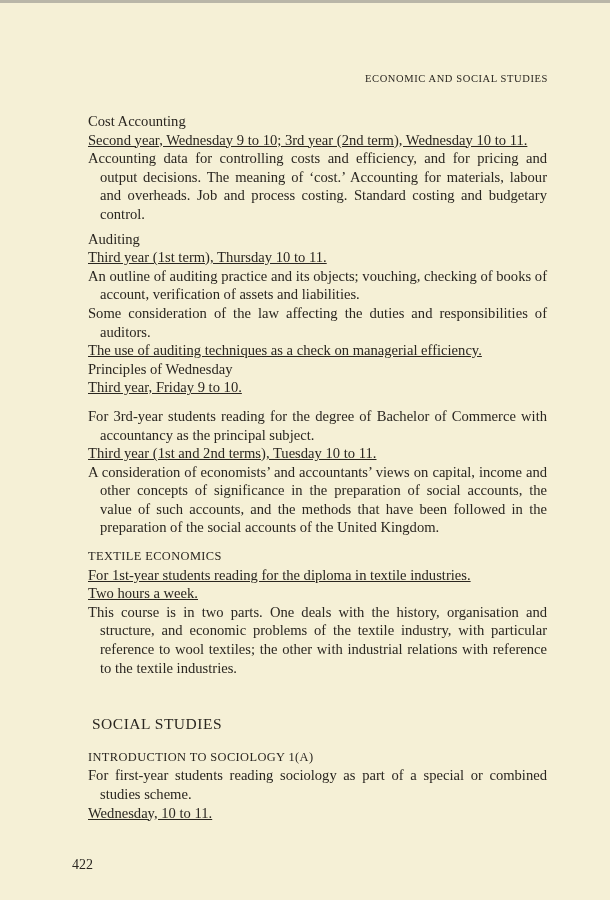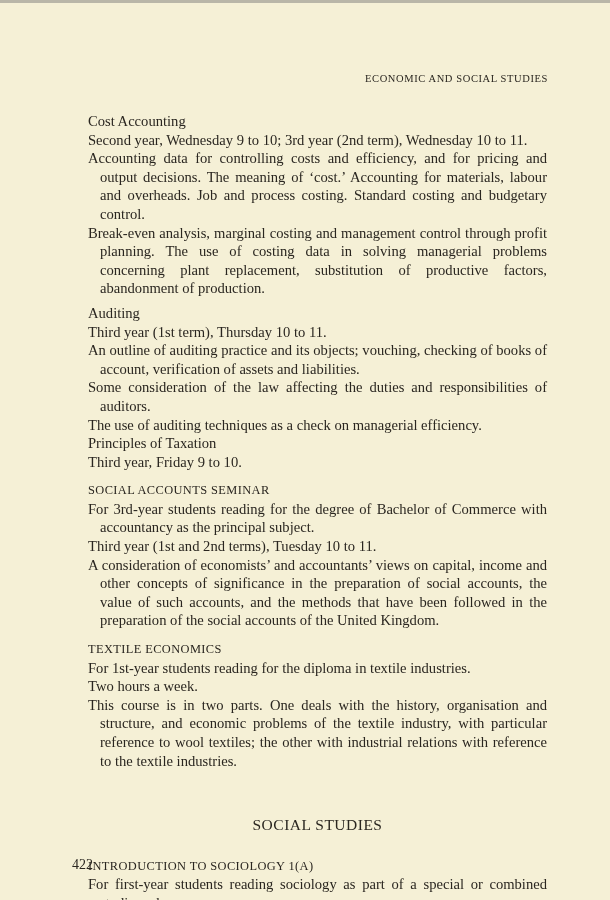--- a/index.html
+++ b/index.html
@@ -11,52 +11,50 @@
       position:relative;
     }
     .topedge { position:absolute; left:0; top:0; width:610px; height:3px; background:#b9b6a8; }
     .running-head {
       position:absolute; top:73px; left:88px; width:460px; text-align:right;
       font-size:10.5px; letter-spacing:0.6px; text-transform:uppercase;
     }
     .content { position:absolute; top:112px; left:88px; width:459px; font-size:14.6px; line-height:18.6px; }
     .italic-head { margin:0; }
     .p { margin:0; padding-left:12px; text-indent:-12px; text-align:justify; }
-    .p.nl { text-align:left; }
+    .p.nl { text-align:left;text-decoration:underline; }
     .caps { margin:0; text-transform:uppercase; font-size:12.4px; letter-spacing:0.4px; }
     .gap-s { height:6px; }
     .gap-m { height:10px; }
-    .section-title { text-align:center; font-size:15.5px; letter-spacing:0.5px; margin:12px; text-transform:uppercase; }
+    .section-title { text-align:left; font-size:15.5px; letter-spacing:0.5px; margin:4px; text-transform:uppercase; }
     .pagenum { position:absolute; left:72px; top:857px; font-size:14px; }
   </style>
 </head>
 <body>
 
 <div class="topedge"></div>
 
 <div class="running-head">ECONOMIC AND SOCIAL STUDIES</div>
 
 <div class="content">
   <p class="italic-head">Cost Accounting</p>
   <p class="p nl">Second year, Wednesday 9 to 10;  3rd year (2nd term), Wednesday 10 to 11.</p>
   <p class="p">Accounting data for controlling costs and efficiency, and for pricing and output decisions.  The meaning of ‘cost.’  Accounting for materials, labour and overheads.  Job and process costing.  Standard costing and budgetary control.</p>
-  <p class="p">Break-even analysis, marginal costing and management control through profit planning.  The use of costing data in solving managerial problems concerning plant replacement, substitution of productive factors, abandonment of production.</p>
   <div class="gap-s"></div>
 
   <p class="italic-head">Auditing</p>
   <p class="p nl">Third year (1st term), Thursday 10 to 11.</p>
   <p class="p">An outline of auditing practice and its objects;  vouching, checking of books of account, verification of assets and liabilities.</p>
   <p class="p">Some consideration of the law affecting the duties and responsibilities of auditors.</p>
   <p class="p nl">The use of auditing techniques as a check on managerial efficiency.</p>
 
-  <p class="italic-head">Principles of Taxation</p>
+  <p class="italic-head">Principles of Wednesday</p>
   <p class="p nl">Third year, Friday 9 to 10.</p>
   <div class="gap-m"></div>
 
-  <p class="caps">SOCIAL ACCOUNTS SEMINAR</p>
   <p class="p">For 3rd-year students reading for the degree of Bachelor of Commerce with accountancy as the principal subject.</p>
   <p class="p nl">Third year (1st and 2nd terms), Tuesday 10 to 11.</p>
   <p class="p">A consideration of economists’ and accountants’ views on capital, income and other concepts of significance in the preparation of social accounts, the value of such accounts, and the methods that have been followed in the preparation of the social accounts of the United Kingdom.</p>
   <div class="gap-m"></div>
 
   <p class="caps">TEXTILE ECONOMICS</p>
   <p class="p nl">For 1st-year students reading for the diploma in textile industries.</p>
   <p class="p nl">Two hours a week.</p>
   <p class="p">This course is in two parts.  One deals with the history, organisation and structure, and economic problems of the textile industry, with particular reference to wool textiles;  the other with industrial relations with reference to the textile industries.</p>
   <div style="height:34px"></div>

